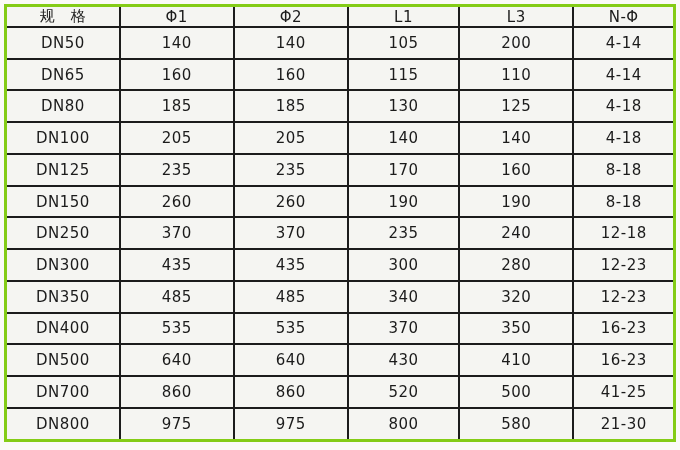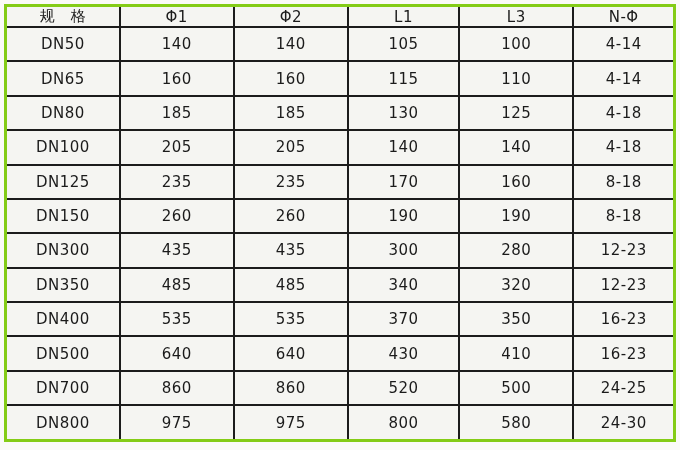--- a/index.html
+++ b/index.html
@@ -75,21 +75,21 @@
         <th>L3</th>
         <th>N-Φ</th>
       </tr>
     </thead>
     <tbody>
     <tr>
           <td>DN50</td>
           <td>140</td>
           <td>140</td>
           <td>105</td>
-          <td>100</td>
+          <td>200</td>
           <td>4-14</td>
         </tr>
         <tr>
           <td>DN65</td>
           <td>160</td>
           <td>160</td>
           <td>115</td>
           <td>110</td>
           <td>4-14</td>
         </tr>
@@ -119,20 +119,28 @@
         </tr>
         <tr>
           <td>DN150</td>
           <td>260</td>
           <td>260</td>
           <td>190</td>
           <td>190</td>
           <td>8-18</td>
         </tr>
         <tr>
+          <td>DN250</td>
+          <td>370</td>
+          <td>370</td>
+          <td>235</td>
+          <td>240</td>
+          <td>12-18</td>
+        </tr>
+        <tr>
           <td>DN300</td>
           <td>435</td>
           <td>435</td>
           <td>300</td>
           <td>280</td>
           <td>12-23</td>
         </tr>
         <tr>
           <td>DN350</td>
           <td>485</td>
@@ -156,25 +164,25 @@
           <td>430</td>
           <td>410</td>
           <td>16-23</td>
         </tr>
         <tr>
           <td>DN700</td>
           <td>860</td>
           <td>860</td>
           <td>520</td>
           <td>500</td>
-          <td>24-25</td>
+          <td>41-25</td>
         </tr>
         <tr>
           <td>DN800</td>
           <td>975</td>
           <td>975</td>
           <td>800</td>
           <td>580</td>
-          <td>24-30</td>
+          <td>21-30</td>
         </tr>
       </tbody>
   </table>
 </div>
 
 </body></html>

